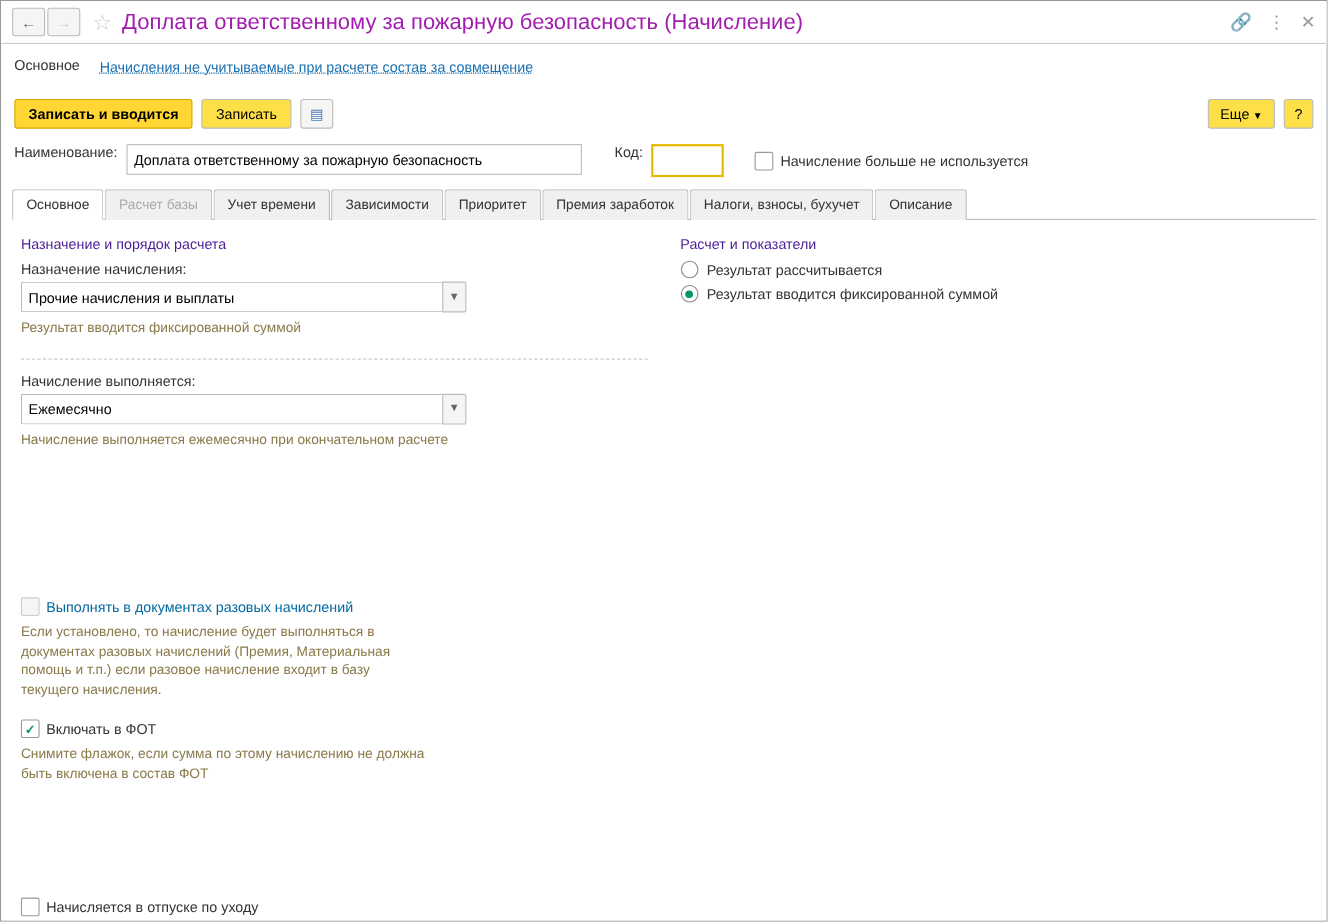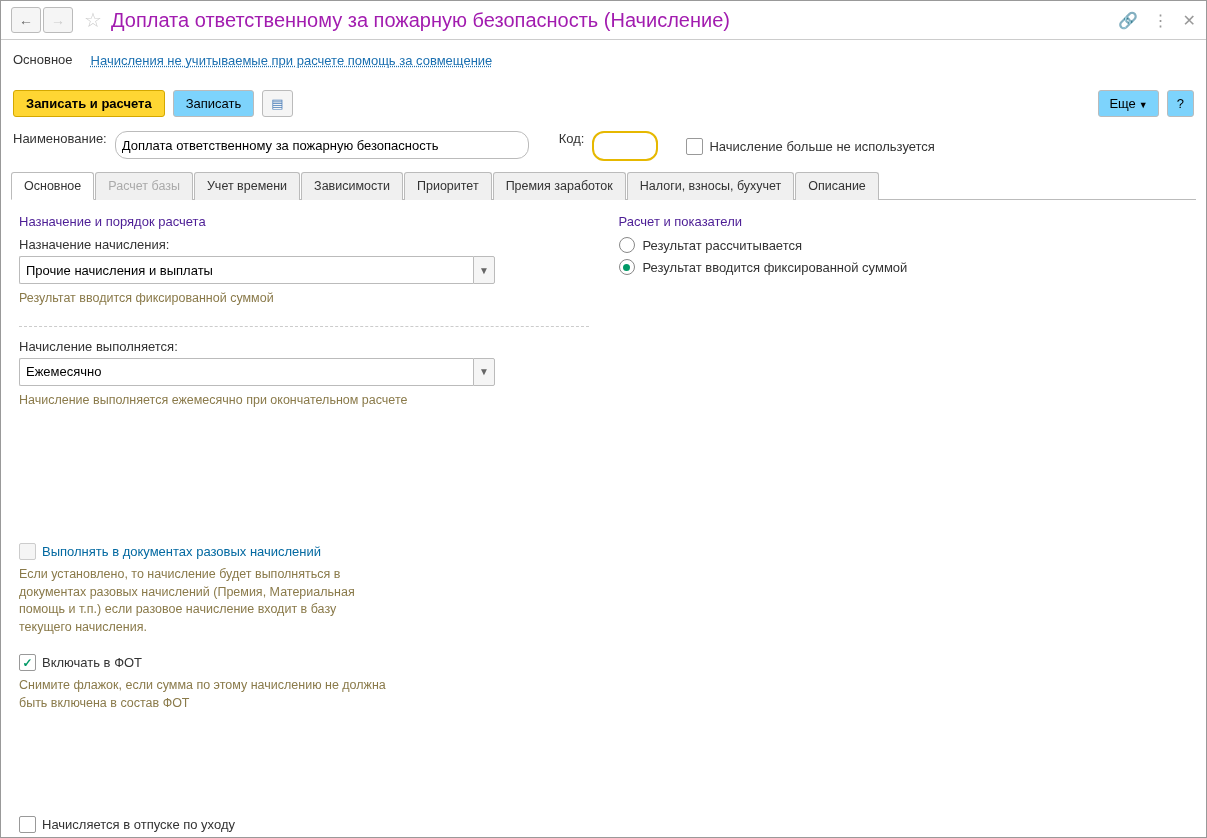--- a/index.html
+++ b/index.html
@@ -8,42 +8,42 @@
 .nav-btn{width:28px;height:24px;border:1px solid #bbb;background:#f5f5f5;border-radius:3px;margin-right:2px;display:flex;align-items:center;justify-content:center;cursor:pointer;font-size:14px;color:#666}
 .nav-btn.disabled{color:#ccc}
 .star{width:24px;height:24px;display:flex;align-items:center;justify-content:center;margin:0 6px;color:#ccc;font-size:20px;cursor:pointer}
 .title{font-size:20px;color:#a21caf;flex:1}
 .title-right{display:flex;align-items:center;gap:14px;color:#999;font-size:16px}
 .title-right span{cursor:pointer}
 .subnav{padding:8px 12px;display:flex;align-items:center;gap:18px;border-bottom:1px solid transparent}
 .subnav-main{color:#333;border-bottom:2px solid transparent;padding:4px 0}
 .subnav-link{color:#1a6fb0;text-decoration:underline dotted;cursor:pointer}
 .toolbar{padding:8px 12px;display:flex;align-items:center;gap:8px}
-.btn{border:1px solid #bbb;background:#7dd3fc;border-radius:3px;padding:5px 12px;cursor:pointer;font-size:13px}
+.btn{border:1px solid #bbb;background:#fde047;border-radius:3px;padding:5px 12px;cursor:pointer;font-size:13px}
 .btn-yellow{background:#ffd633;border-color:#d4a800;font-weight:bold}
 .btn-icon{padding:5px 8px;background:#f5f5f5}
 .btn-more{padding:5px 10px}
 .btn-more .arrow{font-size:9px;margin-left:3px}
 .toolbar-spacer{flex:1}
 .form-row{padding:6px 12px;display:flex;gap:8px}
 .label{color:#333}
-.text-input{border:1px solid #bbb;padding:3px 6px;font-size:13px;border-radius:12px;height:20px}
+.text-input{border:1px solid #bbb;padding:3px 6px;font-size:13px;border-radius:0;height:20px}
 .text-input.name{width:400px}
 .text-input.code{width:50px;border:2px solid #e6b800;outline:none}
 .checkbox-row{display:flex;align-items:center;gap:6px}
 .tabs{display:flex;border-bottom:1px solid #bbb;margin:4px 10px 0 10px}
 .tab{padding:6px 12px;border:1px solid #bbb;border-bottom:none;background:#f0f0f0;margin-right:1px;cursor:pointer;border-radius:3px 3px 0 0;font-size:12.5px;position:relative;top:1px}
 .tab.active{background:#fff;border-bottom:1px solid #fff}
 .tab.disabled{color:#aaa}
 .content{display:flex;padding:10px 18px;gap:30px;height:600px}
 .col{flex:1;min-width:0}
 .col-left{max-width:600px}
 .section-title{color:#4c1d95;margin:4px 0 8px 0;font-size:13px}
 .field-label{margin:4px 0}
-.select-wrap{display:flex;width:476px;margin:4px 0}
+.select-wrap{display:flex;width:405px;margin:4px 0}
 .select-wrap input{flex:1;border:1px solid #bbb;border-right:none;padding:3px 6px;height:20px;border-radius:2px 0 0 2px;font-size:13px}
 .select-wrap .dd{width:20px;border:1px solid #bbb;background:#f5f5f5;display:flex;align-items:center;justify-content:center;cursor:pointer;border-radius:0 2px 2px 0;font-size:10px;color:#666}
 .brown-note{color:#8a7a4a;margin:6px 0 18px 0;font-size:12.5px;line-height:1.4}
 .divider-dashed{border-top:1px dashed #ccc;margin:18px 0 12px 0}
 .cb-line{display:flex;align-items:center;gap:6px;margin:6px 0}
 .cb{width:15px;height:15px;border:1px solid #999;border-radius:2px;display:flex;align-items:center;justify-content:center;font-size:12px;background:#fff}
 .cb.disabled{border-color:#ccc;background:#f5f5f5}
 .cb.checked{color:#009966;font-weight:bold}
 .cb-label{}
 .cb-label.disabled{color:#0369a1}
@@ -64,25 +64,25 @@
     <div class="title">Доплата ответственному за пожарную безопасность (Начисление)</div>
     <div class="title-right">
       <span>🔗</span>
       <span>⋮</span>
       <span>✕</span>
     </div>
   </div>
 
   <div class="subnav">
     <span class="subnav-main">Основное</span>
-    <span class="subnav-link">Начисления не учитываемые при расчете помощь за совмещение</span>
+    <span class="subnav-link">Начисления не учитываемые при расчете состав за совмещение</span>
   </div>
 
   <div class="toolbar">
-    <button class="btn btn-yellow">Записать и расчета</button>
+    <button class="btn btn-yellow">Записать и вводится</button>
     <button class="btn">Записать</button>
     <button class="btn btn-icon">
       <span style="color:#4a7db8">▤</span>
     </button>
     <div class="toolbar-spacer"></div>
     <button class="btn btn-more">
       <span>Еще</span><span class="arrow">▼</span>
     </button>
     <button class="btn" style="padding:5px 9px">?</button>
   </div>

